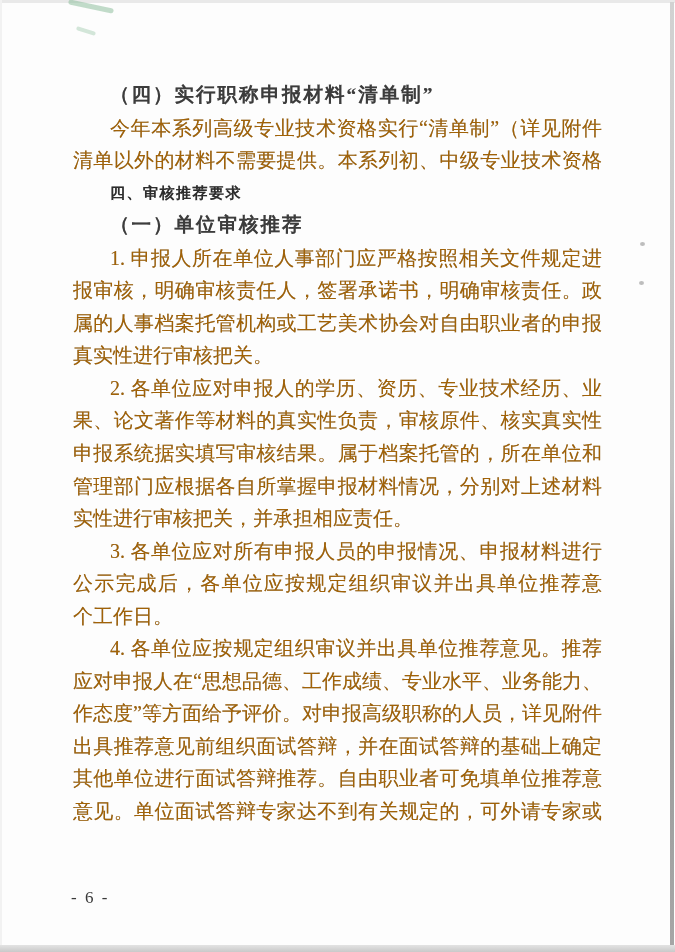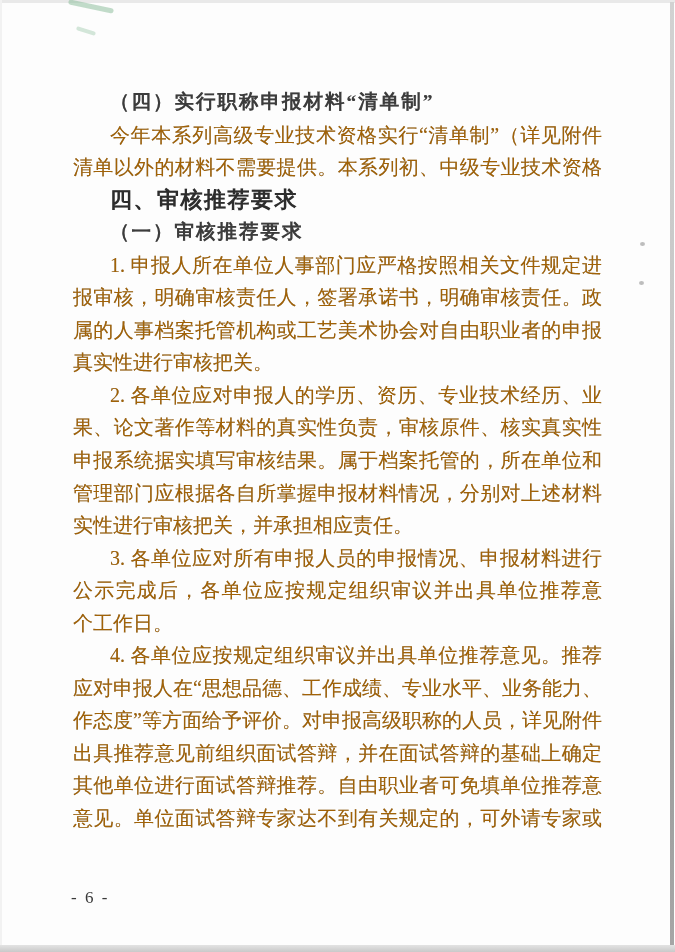--- a/index.html
+++ b/index.html
@@ -17,30 +17,30 @@
                  background:linear-gradient(180deg,#d2d2d2 0%,#c2c2c2 50%,#9c9c9c 70%,#a6a6a6 100%); }
   .green-mark  { position:absolute; border-radius:3px; }
   .green-mark.m1 { left:68px; top:4px;  width:46px; height:5px; transform:rotate(12deg);
                    background:rgba(143,191,159,0.55); }
   .green-mark.m2 { left:76px; top:29px; width:20px; height:4px; transform:rotate(18deg);
                    background:rgba(143,191,159,0.38); }
   .speck { position:absolute; width:5px; height:4px; border-radius:50%; background:#bdbdbd; }
   .speck.s1 { left:640px; top:242px; }
   .speck.s2 { left:639px; top:281px; }
   
-  .text-block { position:absolute; left:73px; top:86px; width:529px; }
+  .text-block { position:absolute; left:73px; top:79px; width:529px; }
   .line {
     height:32.55px; line-height:32.55px; font-size:20px; color:#a16207;
     white-space:nowrap; text-shadow:0 0 0.5px rgba(70,70,70,0.45);
   }
   .line.justify { white-space:normal; text-align:justify; text-align-last:justify; overflow:hidden; }
   .line.indent  { padding-left:37px; }
   .line.kaiti   { font-size:19.5px; font-weight:600; letter-spacing:2px; color:#3c3c3c; }
   .line.bold    { font-family:"Liberation Sans", sans-serif; font-weight:700;
-                  font-size:22px; letter-spacing:1.5px; color:#2d2d2d; }
+                  font-size:15px; letter-spacing:1.5px; color:#2d2d2d; }
   .page-number  { position:absolute; left:71px; top:888px; font-size:17px;
                   color:#3a3a3a; letter-spacing:2px; }
 </style>
 </head>
 <body>
 
 <div class="screen">
   <div class="edge-top"></div>
   <div class="edge-left"></div>
   <div class="edge-right"></div>
@@ -49,21 +49,21 @@
   <div class="green-mark m1"></div>
   <div class="green-mark m2"></div>
   <div class="speck s1"></div>
   <div class="speck s2"></div>
 
   <div class="text-block">
       <div class="line kaiti indent">（四）实行职称申报材料“清单制”</div>
       <div class="line  indent justify">今年本系列高级专业技术资格实行“清单制”（详见附件 1），</div>
       <div class="line  justify">清单以外的材料不需要提供。本系列初、中级专业技术资格评审，</div>
       <div class="line bold indent">四、审核推荐要求</div>
-      <div class="line kaiti indent">（一）审核推荐要求</div>
+      <div class="line kaiti indent">（一）单位审核推荐</div>
       <div class="line  indent justify">1. 申报人所在单位人事部门应严格按照相关文件规定进行申</div>
       <div class="line  justify">报审核，明确审核责任人，签署承诺书，明确审核责任。政府所</div>
       <div class="line  justify">属的人事档案托管机构或工艺美术协会对自由职业者的申报材料</div>
       <div class="line ">真实性进行审核把关。</div>
       <div class="line  indent justify">2. 各单位应对申报人的学历、资历、专业技术经历、业绩成</div>
       <div class="line  justify">果、论文著作等材料的真实性负责，审核原件、核实真实性后在</div>
       <div class="line  justify">申报系统据实填写审核结果。属于档案托管的，所在单位和档案</div>
       <div class="line  justify">管理部门应根据各自所掌握申报材料情况，分别对上述材料的真</div>
       <div class="line ">实性进行审核把关，并承担相应责任。</div>
       <div class="line  indent justify">3. 各单位应对所有申报人员的申报情况、申报材料进行公示。</div>

